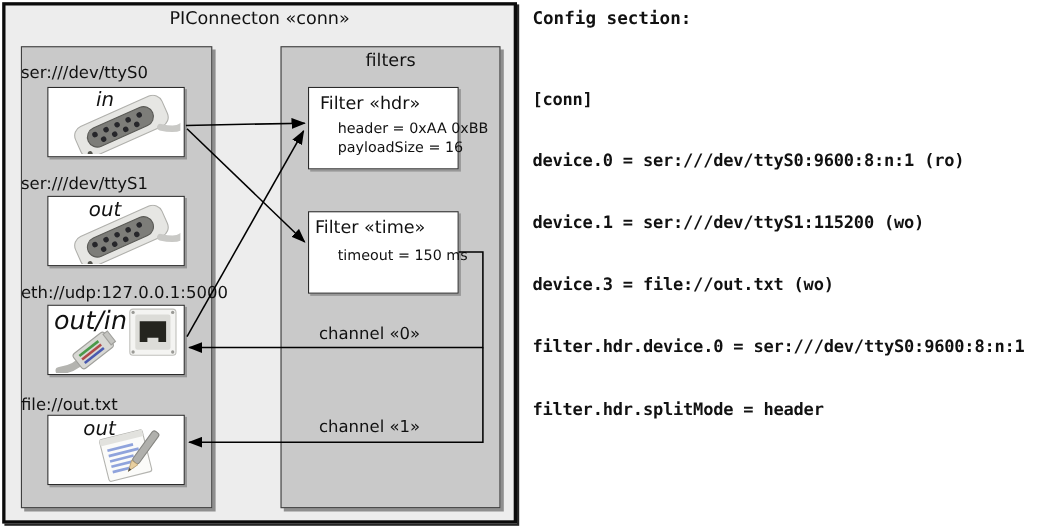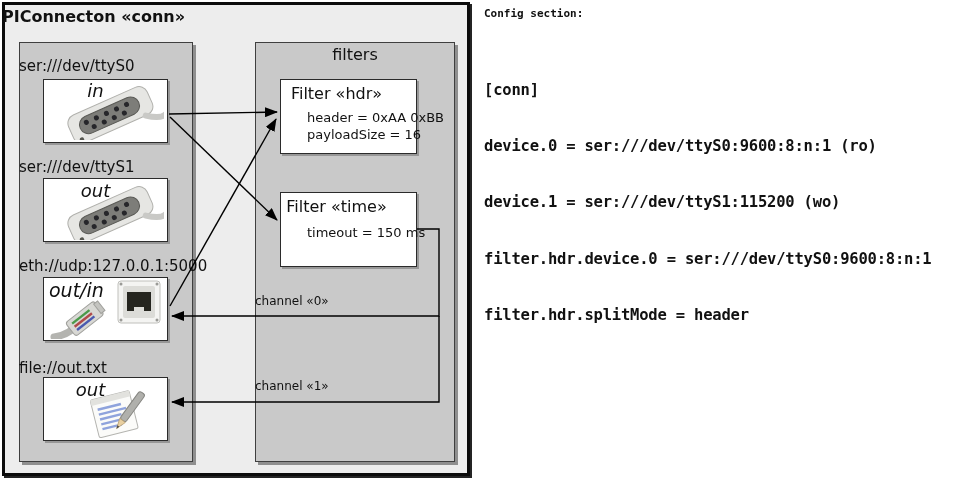--- a/index.html
+++ b/index.html
@@ -6,42 +6,42 @@
     --frame_bg:#ededed; --panel_bg:#c9c9c9; --box_bg:#ffffff;
     --line_color:#000000; --text_color:#111111; --shadow:#8f8f8f;
   }
   *{margin:0;padding:0;box-sizing:border-box;}
   html,body{width:964px;height:484px;background:#ffffff;overflow:hidden;
     font-family:"DejaVu Sans",sans-serif;color:var(--text_color);}
   .abs{position:absolute;}
   
   .frame{left:2px;top:2px;width:468px;height:474px;background:var(--frame_bg);
     border:3px solid #0b0b0b;box-shadow:2px 2px 0 #242424;}
-  .frame-title{left:2px;top:7px;width:468px;text-align:left;font-size:16px;white-space:nowrap;font-weight:bold;}
+  .frame-title{left:2px;top:7px;width:468px;text-align:center;font-size:16px;white-space:nowrap;}
   
   .panel{background:var(--panel_bg);border:1px solid #3f3f3f;box-shadow:3px 3px 0 var(--shadow);}
   .devices-panel{left:19px;top:42px;width:174px;height:420px;}
   .filters-panel{left:255px;top:42px;width:200px;height:420px;}
   .filters-title{left:255px;top:45px;width:200px;text-align:center;font-size:16px;}
   
   .dev-label{left:19px;width:174px;font-size:15px;white-space:nowrap;}
   .dbox{left:43px;width:125px;height:64px;background:var(--box_bg);
     border:1.5px solid #2b2b2b;box-shadow:2px 2px 0 #979797;}
   .dir{font-size:18px;white-space:nowrap;font-style:italic;}
   .dir-center{left:43px;width:105px;text-align:center;}
   
   .fbox{left:280px;width:137px;height:75px;background:var(--box_bg);
     border:1.5px solid #2b2b2b;box-shadow:2px 2px 0 #979797;}
   .fbox-title{left:280px;width:113px;text-align:center;font-size:16px;white-space:nowrap;}
   .fprop{left:287px;font-size:13px;white-space:nowrap;margin-left:20px;}
-  .chan-label{left:255px;width:162px;text-align:left;font-size:12px;white-space:nowrap;}
+  .chan-label{left:255px;width:162px;text-align:center;font-size:15px;white-space:nowrap;}
   .overlay{left:0;top:0;width:470px;height:484px;pointer-events:none;}
   
   .cfg-heading{left:484px;top:7px;font-family:"DejaVu Sans Mono",monospace;
-    font-weight:bold;font-size:11px;white-space:pre;}
+    font-weight:bold;font-size:16px;white-space:pre;}
   .cfg-lines{left:484px;top:43px;font-family:"DejaVu Sans Mono",monospace;
     font-weight:bold;font-size:15.5px;letter-spacing:-0.2px;line-height:18.8px;
     white-space:pre;}
 </style>
 </head>
 <body>
 
 <div class="abs frame"></div>
 <div class="abs frame-title">PIConnecton «conn»</div>
 
@@ -88,21 +88,21 @@
         <circle cx="56.5" cy="33" r="2.5"></circle>
         <circle cx="67.5" cy="33" r="2.5"></circle>
     </g>
     <circle cx="18" cy="40" r="2.2" fill="#55554f"></circle>
     <path d="M86 44 q12 9 18 7" stroke="#c9c9c6" stroke-width="6" fill="none" stroke-linecap="round"></path>
   </g>
 </svg>
 
 <div class="abs dev-label" style="top:257px">eth://udp:127.0.0.1:5000</div>
 <div class="abs dbox" style="top:277px"></div>
-<div class="abs dir" style="left:49px;top:279px;font-size:19px">out/in</div>
+<div class="abs dir" style="left:49px;top:279px;font-size:23px">out/in</div>
 <svg class="abs" style="left:46px;top:279px" width="118" height="60" viewBox="0 0 118 60">
   <rect x="72" y="2" width="42" height="42" rx="3" fill="#f4f4f2" stroke="#c0c0bc"></rect>
   <rect x="77" y="7" width="32" height="32" rx="2" fill="#dcdcd8"></rect>
   <path d="M81 13 h24 v19 h-7 v-4 h-10 v4 h-7 z" fill="#25251f"></path>
   <circle cx="75" cy="5" r="1.5" fill="#9a9a96"></circle>
     <circle cx="111" cy="5" r="1.5" fill="#9a9a96"></circle>
   <circle cx="75" cy="41" r="1.5" fill="#9a9a96"></circle>
     <circle cx="111" cy="41" r="1.5" fill="#9a9a96"></circle>
   <path d="M8 58 q16 -2 24 -14" stroke="#b4b4b0" stroke-width="7" fill="none" stroke-linecap="round"></path>
   <g transform="rotate(-38 40 38)">
@@ -164,20 +164,21 @@
     <polyline points="417,229 439,229 439,316 172,316" marker-end="url(#arr)"></polyline>
     <polyline points="439,316 439,402 172,402" marker-end="url(#arr)"></polyline>
   </g>
 </svg>
 
 <div class="abs cfg-heading">Config section:</div>
 <div class="abs cfg-lines">
   <div>[conn]</div>
   <div>device.0 = ser:///dev/ttyS0:9600:8:n:1 (ro)</div>
   <div>device.1 = ser:///dev/ttyS1:115200 (wo)</div>
+  <div>device.3 = file://out.txt (wo)</div>
   <div>filter.hdr.device.0 = ser:///dev/ttyS0:9600:8:n:1</div>
   <div>filter.hdr.splitMode = header</div>
   
   
   
   
   
   
   
   

